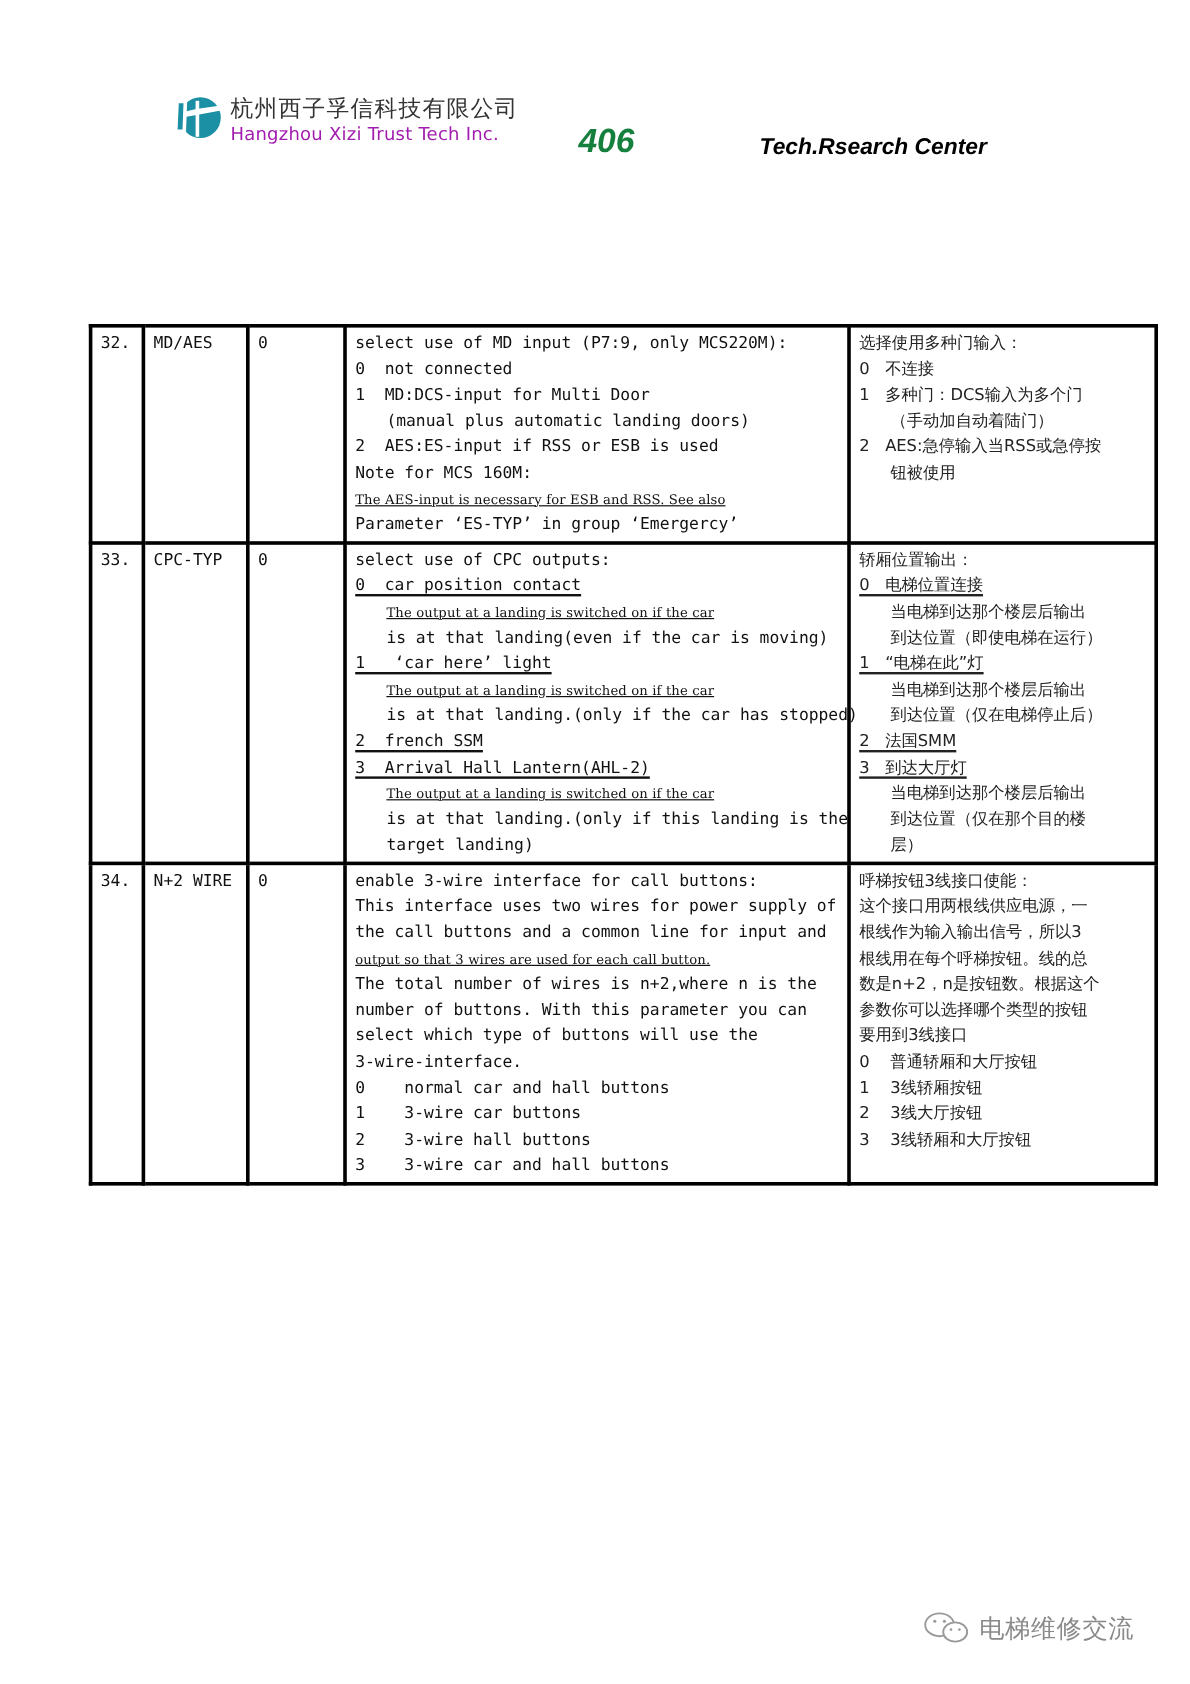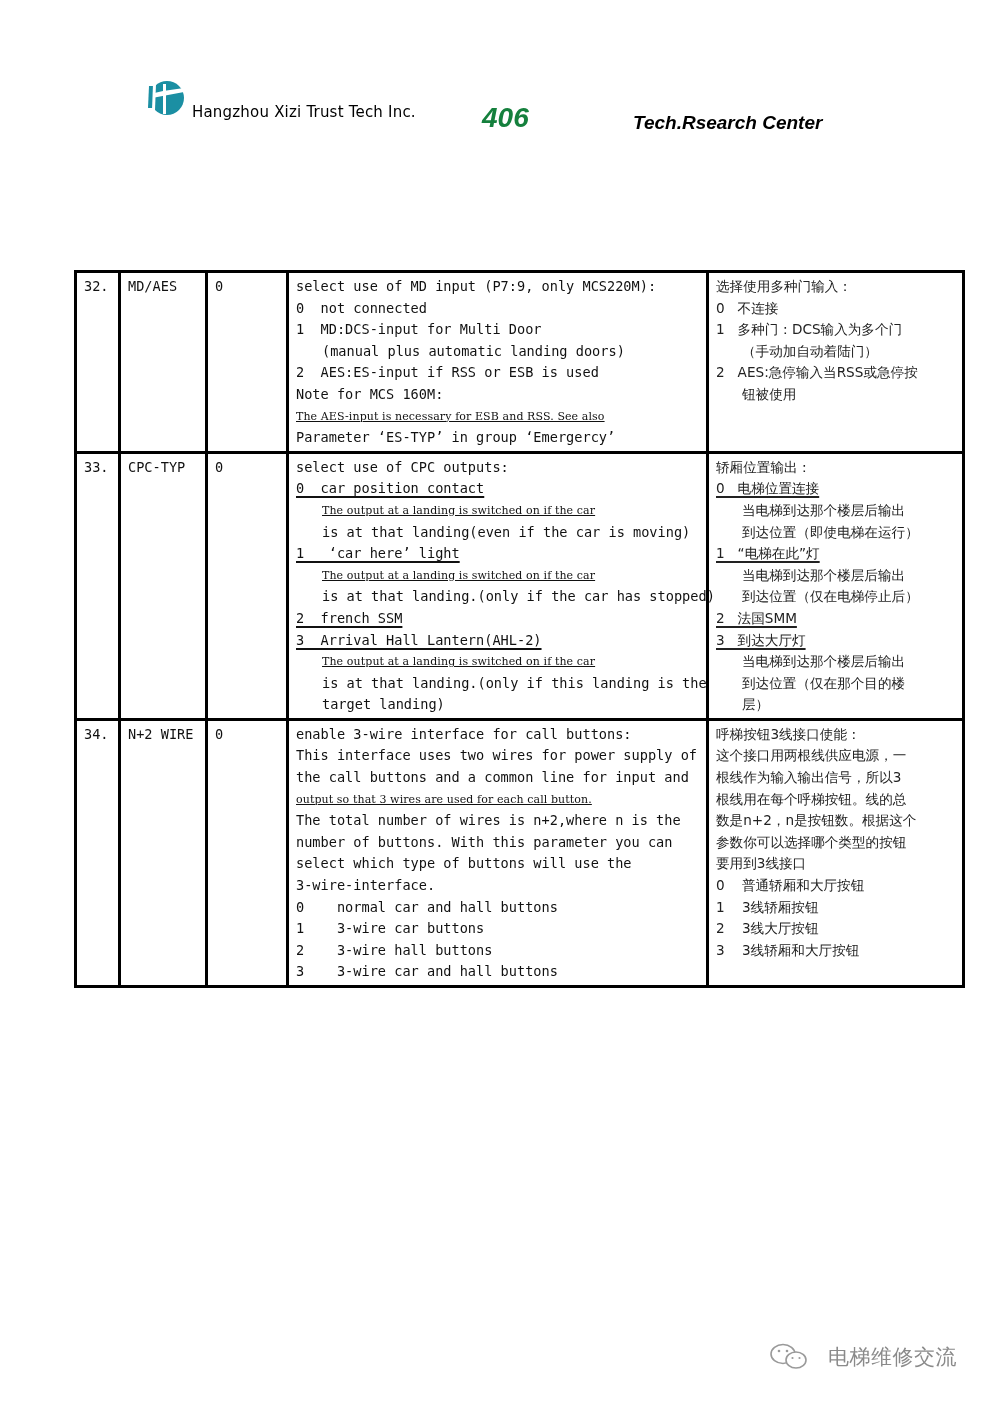--- a/index.html
+++ b/index.html
@@ -1,55 +1,56 @@
 <!DOCTYPE html>
 <html><head>
 <meta charset="utf-8">
 <style>
   html, body { margin: 0; padding: 0; background: #ffffff; }
   body { width: 992px; height: 1403px; position: relative; overflow: hidden; font-family: "DejaVu Sans Mono", monospace; color: #111; }
 
   .logo { position: absolute; left: 138px; top: 70px; width: 270px; height: 62px; }
   .logo-mark { position: absolute; left: 8px; top: 8px; width: 40px; height: 40px; }
   .logo-cn { position: absolute; left: 54px; top: 8px; font-family: "DejaVu Sans", sans-serif; font-size: 19px; color: #333; letter-spacing: 1px; white-space: nowrap; }
-  .logo-en { position: absolute; left: 54px; top: 33px; font-family: "DejaVu Sans", sans-serif; font-size: 15px; color: #000000; white-space: nowrap; letter-spacing: 0.2px; }
+  .logo-en { position: absolute; left: 54px; top: 33px; font-family: "DejaVu Sans", sans-serif; font-size: 15px; color: #a21caf; white-space: nowrap; letter-spacing: 0.2px; }
 
   .page-num { position: absolute; left: 482px; top: 102px; font-family: "Liberation Sans", sans-serif; font-weight: bold; font-style: italic; font-size: 28px; color: #15803d; }
   .dept { position: absolute; left: 633px; top: 112px; font-family: "Liberation Sans", sans-serif; font-weight: bold; font-style: italic; font-size: 19px; color: #000; }
 
   table.params { position: absolute; left: 74px; top: 270px; width: 888px; border-collapse: collapse; table-layout: fixed; }
   table.params td { border: 3px solid #000; vertical-align: top; padding: 3px 7px 2px 7px; font-size: 13.6px; line-height: 21.6px; }
   col.c-no { width: 44px; }
   col.c-name { width: 87px; }
   col.c-def { width: 81px; }
   col.c-en { width: 420px; }
   col.c-cn { width: 256px; }
 
   .ln { display: block; white-space: nowrap; }
   .indent { padding-left: 26px; }
   .u { text-decoration: underline; text-decoration-thickness: 1.5px; text-underline-offset: 3px; }
   .prop { font-family: "DejaVu Serif", serif; font-size: 11px; letter-spacing: 0.1px; text-decoration: underline; }
   .cn { font-family: "DejaVu Sans", sans-serif; font-size: 14.5px; color: #222; }
   .cell-no { font-size: 13.6px; }
 
-  .watermark { position: absolute; left: 768px; top: 1340px; height: 34px; display: flex; align-items: center; gap: 16px; }
+  .watermark { position: absolute; left: 768px; top: 1340px; height: 34px; display: flex; align-items: center; gap: 4px; }
   .wm-icon { width: 44px; height: 30px; }
   .wm-text { font-family: "DejaVu Sans", sans-serif; font-size: 21px; color: #8a8a8a; letter-spacing: 0.5px; }
 </style>
 </head>
 <body>
 
 <div class="logo">
   <svg class="logo-mark" viewBox="0 0 40 40">
     <circle cx="21" cy="20" r="17" fill="#1b8fa3"></circle>
     <path d="M4 16 Q20 12 38 10 L38 14 Q22 17 6 20 Z" fill="#fff"></path>
     <rect x="17" y="6" width="3" height="30" fill="#fff"></rect>
     <path d="M3 8 L9 8 L7 30 L2 30 Z" fill="#1b8fa3"></path>
     <path d="M7 6 L10 6 L9 32 L6 32 Z" fill="#fff"></path>
   </svg>
+  <div class="logo-cn">杭州西子孚信科技有限公司</div>
   <div class="logo-en">Hangzhou Xizi Trust Tech Inc.</div>
 </div>
 
 <div class="page-num">406</div>
 <div class="dept">Tech.Rsearch Center</div>
 
 <table class="params">
   <colgroup>
     <col class="c-no">
       <col class="c-name">

